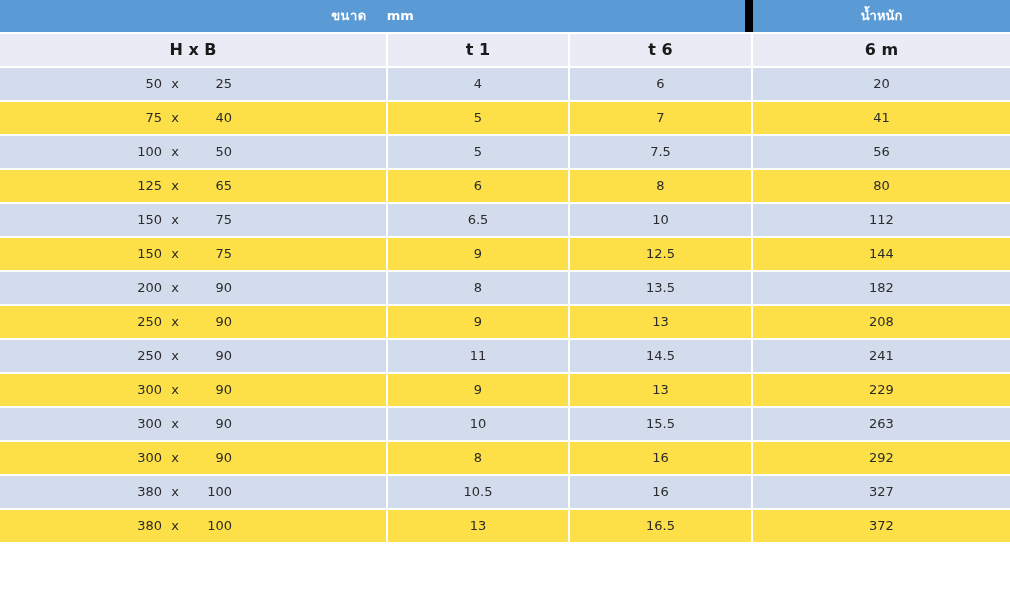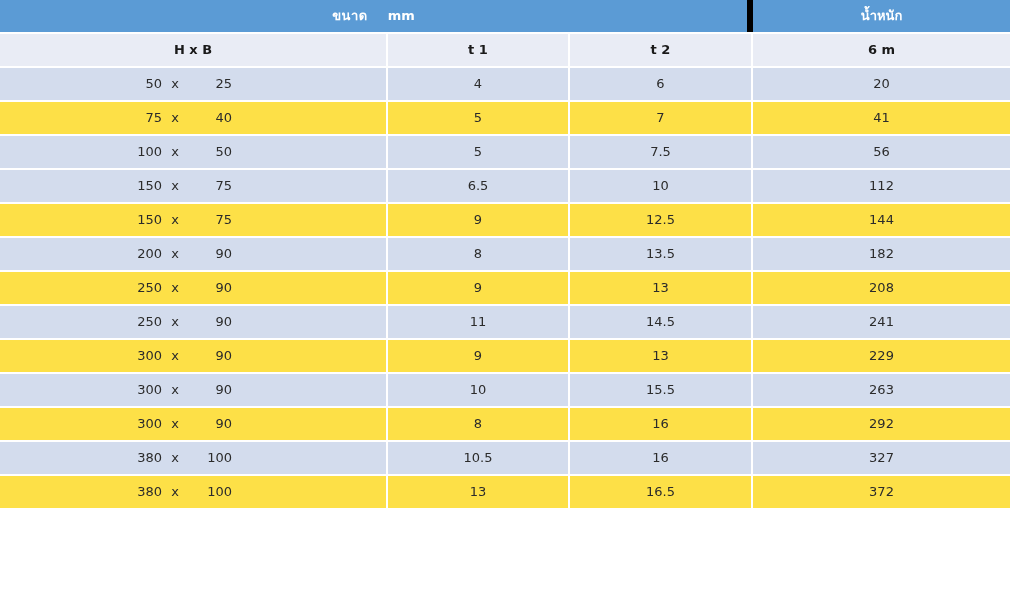--- a/index.html
+++ b/index.html
@@ -35,21 +35,21 @@
     color: #ffffff;
     height: 32px;
     line-height: 32px;
     padding: 0;
     text-align: center;
     font-size: 13px;
     font-weight: bold;
     vertical-align: middle;
   }
   .hdr-band td.hdr-dim {
-    border-right: 6px solid #000000;
+    border-right: 8px solid #000000;
   }
   .hdr-band .hdr-inner {
     display: block;
     text-align: center;
   }
   .hdr-band .dim-label-group {
     display: inline-block;
     letter-spacing: 0.5px;
   }
   .hdr-band .dim-unit {
@@ -58,21 +58,21 @@
   }
 
   
   .sub-hdr td {
     background: #e9ecf5;
     color: #1a1a1a;
     height: 32px;
     line-height: 32px;
     padding: 0;
     text-align: center;
-    font-size: 13px;
+    font-size: 16px;
     font-weight: bold;
     vertical-align: middle;
     border-top: 2px solid #ffffff;
     border-right: 2px solid #ffffff;
   }
   .sub-hdr td.last-col { border-right: none; }
 
   
   .spec-table tbody tr td {
     height: 32px;
@@ -128,21 +128,21 @@
       <td class="hdr-dim" colspan="3">
         <span class="hdr-inner">
           <span class="dim-label-group">ขนาด</span><span class="dim-unit">mm</span>
         </span>
       </td>
       <td>น้ำหนัก</td>
     </tr>
     <tr class="sub-hdr">
       <td>H  x  B</td>
       <td>t 1</td>
-      <td>t 2</td>
+      <td>t 6</td>
       <td class="last-col">6 m</td>
     </tr>
   </thead>
   <tbody id="table-body">
       <tr class="row-dark">
         <td><span class="hb-cell"><span class="hb-h">50</span><span class="hb-x">x</span><span class="hb-b">25</span></span></td>
         <td>4</td>
         <td>6</td>
         <td class="last-col">20</td>
       </tr>
@@ -151,20 +151,26 @@
         <td>5</td>
         <td>7</td>
         <td class="last-col">41</td>
       </tr>
       <tr class="row-dark">
         <td><span class="hb-cell"><span class="hb-h">100</span><span class="hb-x">x</span><span class="hb-b">50</span></span></td>
         <td>5</td>
         <td>7.5</td>
         <td class="last-col">56</td>
       </tr>
+      <tr class="row-light">
+        <td><span class="hb-cell"><span class="hb-h">125</span><span class="hb-x">x</span><span class="hb-b">65</span></span></td>
+        <td>6</td>
+        <td>8</td>
+        <td class="last-col">80</td>
+      </tr>
       <tr class="row-dark">
         <td><span class="hb-cell"><span class="hb-h">150</span><span class="hb-x">x</span><span class="hb-b">75</span></span></td>
         <td>6.5</td>
         <td>10</td>
         <td class="last-col">112</td>
       </tr>
       <tr class="row-light">
         <td><span class="hb-cell"><span class="hb-h">150</span><span class="hb-x">x</span><span class="hb-b">75</span></span></td>
         <td>9</td>
         <td>12.5</td>

